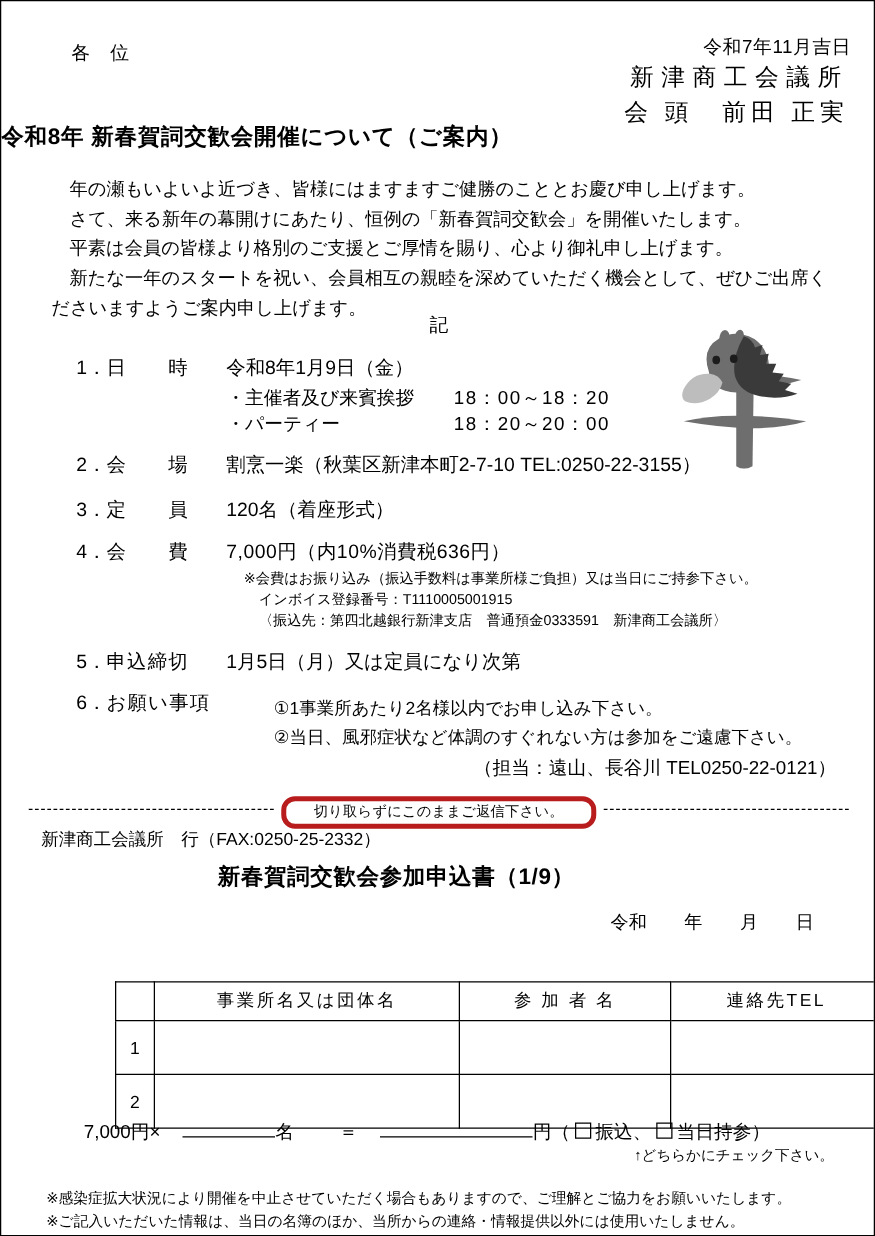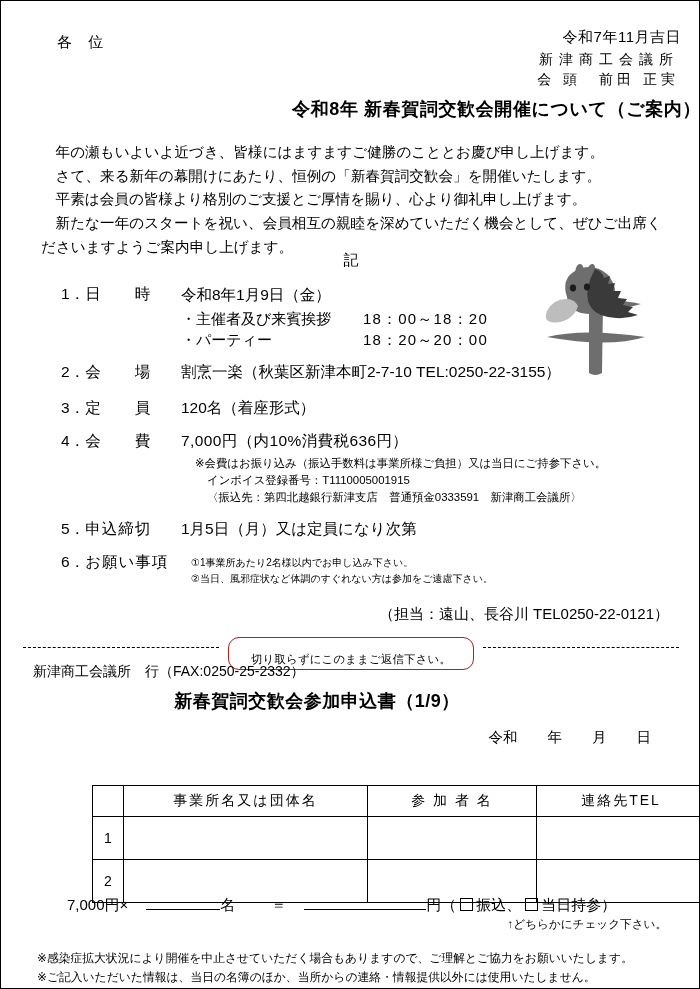--- a/index.html
+++ b/index.html
@@ -33,30 +33,30 @@
     margin-top: 19px;
   }
   #addressee {
     top: 32px; left: 56px;
     font-size: 15px;
     letter-spacing: 6px;
   }
   #sender-block {
     top: 48px; right: 20px;
     text-align: right;
-    font-size: 14px;
+    font-size: 19px;
     line-height: 1.45;
   }
   #sender-org { letter-spacing: 6px; }
   #sender-person { letter-spacing: 4px; }
 
   
   #doc-title {
     top: 96px; left: 0; width: 700px;
-    text-align: right;
+    text-align: left;
     font-size: 18px;
     font-weight: bold;
     letter-spacing: 0.6px;
   }
 
   
   #intro {
     top: 140px; left: 40px; width: 630px;
     font-size: 14.6px;
     line-height: 1.62;
@@ -101,21 +101,21 @@
 
   .fee-main { font-size: 15.5px; letter-spacing: 0.4px; }
   .fee-notes {
     font-size: 11.4px;
     line-height: 1.5;
     margin-top: 3px;
     margin-left: 14px;
   }
   .fee-notes div.ind { margin-left: 12px; }
 
-  .req-notes { font-size: 10px; line-height: 1.62; }
+  .req-notes { font-size: 14px; line-height: 1.62; margin-left: 28px; }
 
   #contact-line {
     top: 604px; right: 30px;
     font-size: 15px;
   }
 
   
   #cut-line {
     top: 636px; left: 22px; width: 656px;
     height: 20px;
@@ -126,22 +126,22 @@
     border-top: 1px dashed #000;
     height: 0;
   }
   #cut-line .dash-l { left: 0; width: 196px; }
   #cut-line .dash-r { right: 0; width: 196px; }
   #cut-pill {
     position: absolute;
     left: 50%;
     transform: translateX(-50%);
     top: 0;
-    padding: 14px 22px 2px;
-    border: 1px solid #b91c1c;
+    padding: 1px 22px 2px;
+    border: 4px solid #b91c1c;
     border-radius: 11px;
     font-size: 11.4px;
     background: #fff;
     white-space: nowrap;
     letter-spacing: 0.2px;
   }
 
   #fax-line {
     top: 662px; left: 32px;
     font-size: 14px;

